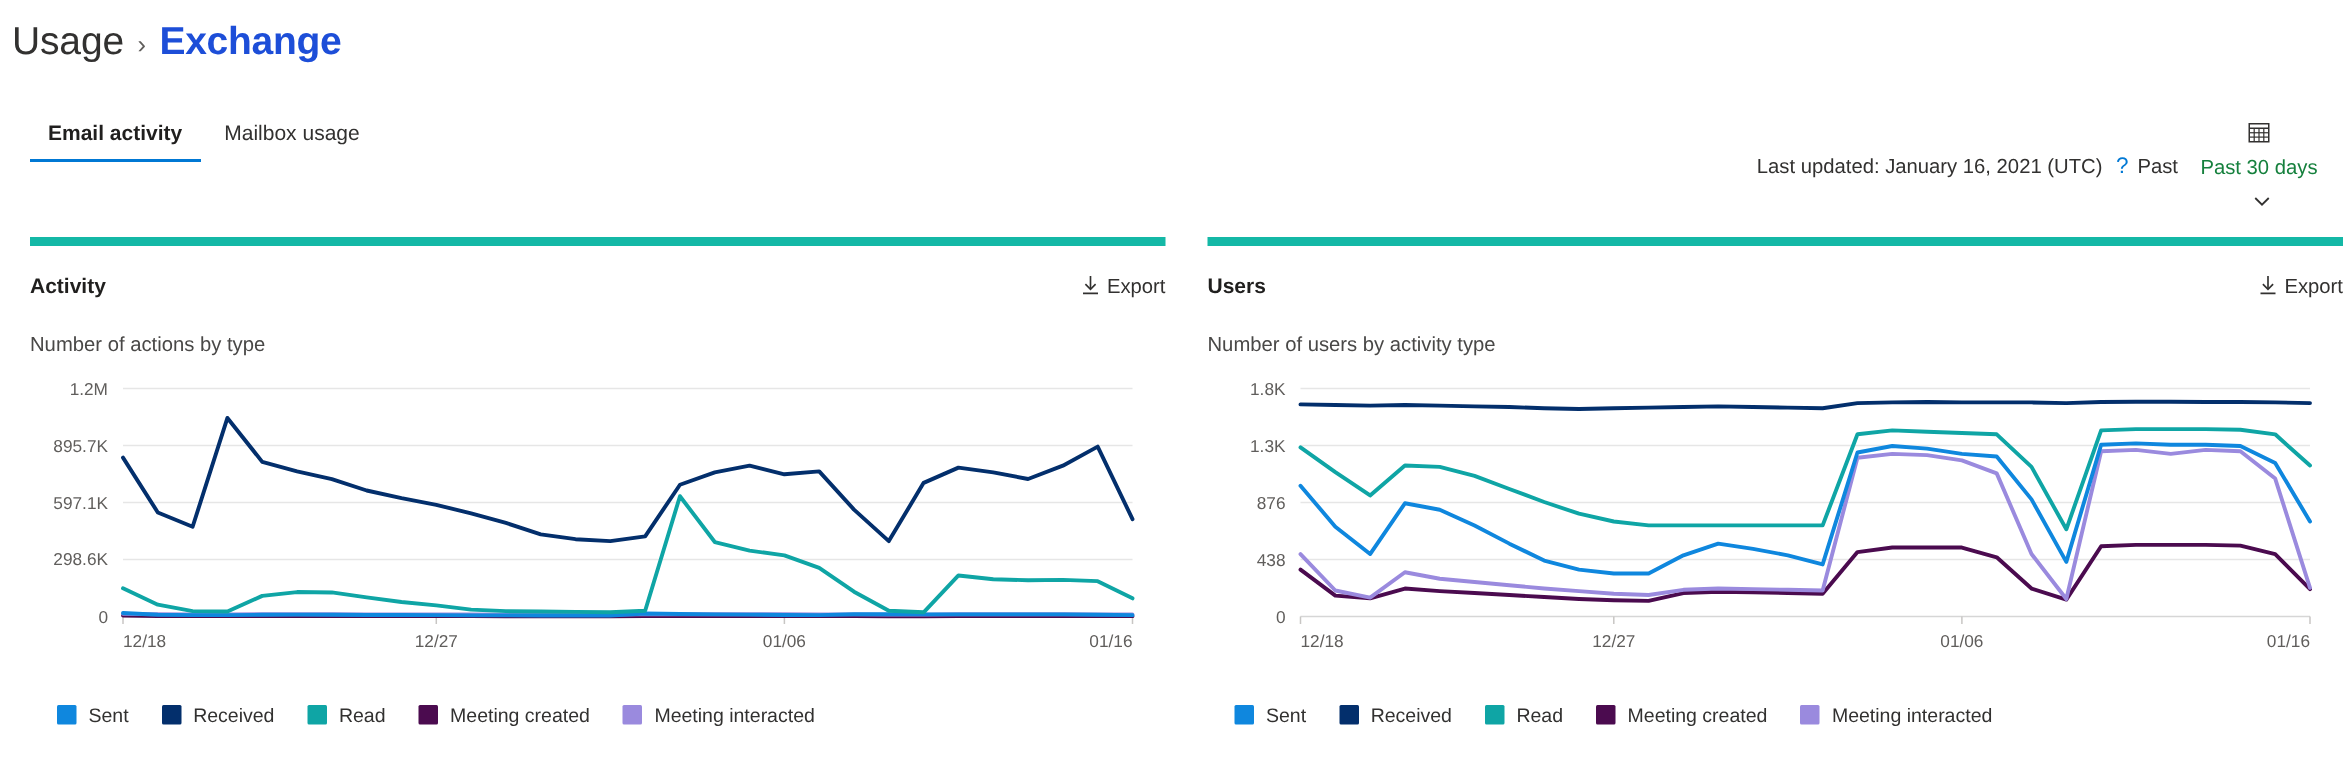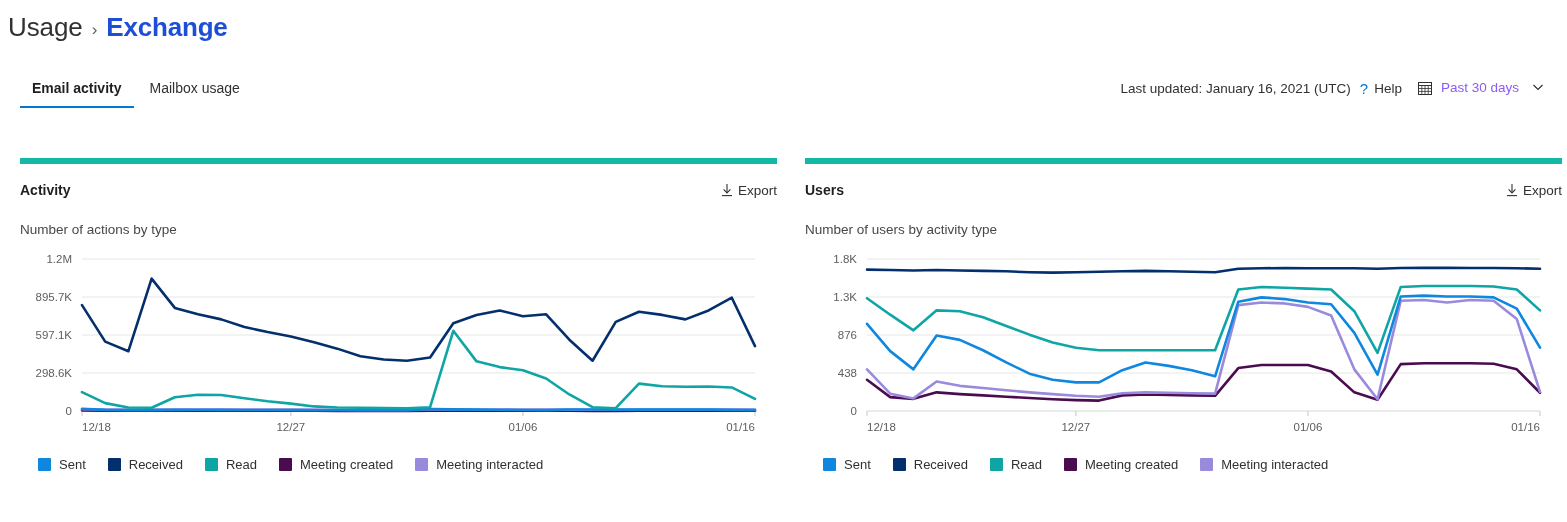--- a/index.html
+++ b/index.html
@@ -96,25 +96,26 @@
     color: #323130;
     cursor: pointer;
   }
   .qmark {
     color: #0078d4;
     font-size: 15px;
     line-height: 1;
   }
   .daterange {
     display: flex;
-    align-items: flex-start;
+    align-items: center;
     gap: 8px;
     cursor: pointer;
-    color: #8b5cf6;
+    color: #15803d;
     margin-left: 6px;
+    flex-direction: column;
   }
   .cal-icon { display: block; }
   .chev {
     margin-left: 4px;
     display: block;
   }
 
   
   .card {
     position: absolute;
@@ -160,21 +161,21 @@
   }
   .gridline { stroke: #e6e6e6; stroke-width: 1; }
   .axis-line { stroke: #d6d6d6; stroke-width: 1; }
   .tick-mark { stroke: #c8c6c4; stroke-width: 1; }
 
   
   .legend {
     display: flex;
     align-items: center;
     gap: 22px;
-    margin-top: 16px;
+    margin-top: 28px;
     padding-left: 18px;
   }
   .legend-item {
     display: flex;
     align-items: center;
     gap: 8px;
     font-size: 13px;
     color: #323130;
     cursor: pointer;
     white-space: nowrap;
@@ -197,21 +198,21 @@
 
 <div class="tabs">
   <div class="tab active">Email activity</div>
   <div class="tab">Mailbox usage</div>
 </div>
 
 <div class="topright">
   <span class="lastupdated">Last updated: January 16, 2021 (UTC)</span>
   <span class="help-link">
     <span class="qmark">?</span>
-    <span>Help</span>
+    <span>Past</span>
   </span>
   <span class="daterange">
     <span class="cal-icon">
       <svg width="16" height="16" viewBox="0 0 16 16">
         <rect x="1.5" y="2.5" width="13" height="12" fill="none" stroke="#323130" stroke-width="1"></rect>
         <line x1="1.5" y1="5.5" x2="14.5" y2="5.5" stroke="#323130" stroke-width="1"></line>
         <line x1="4.8" y1="6" x2="4.8" y2="14.3" stroke="#323130" stroke-width="0.8"></line>
         <line x1="8" y1="6" x2="8" y2="14.3" stroke="#323130" stroke-width="0.8"></line>
         <line x1="11.2" y1="6" x2="11.2" y2="14.3" stroke="#323130" stroke-width="0.8"></line>
         <line x1="2" y1="8.5" x2="14" y2="8.5" stroke="#323130" stroke-width="0.8"></line>

